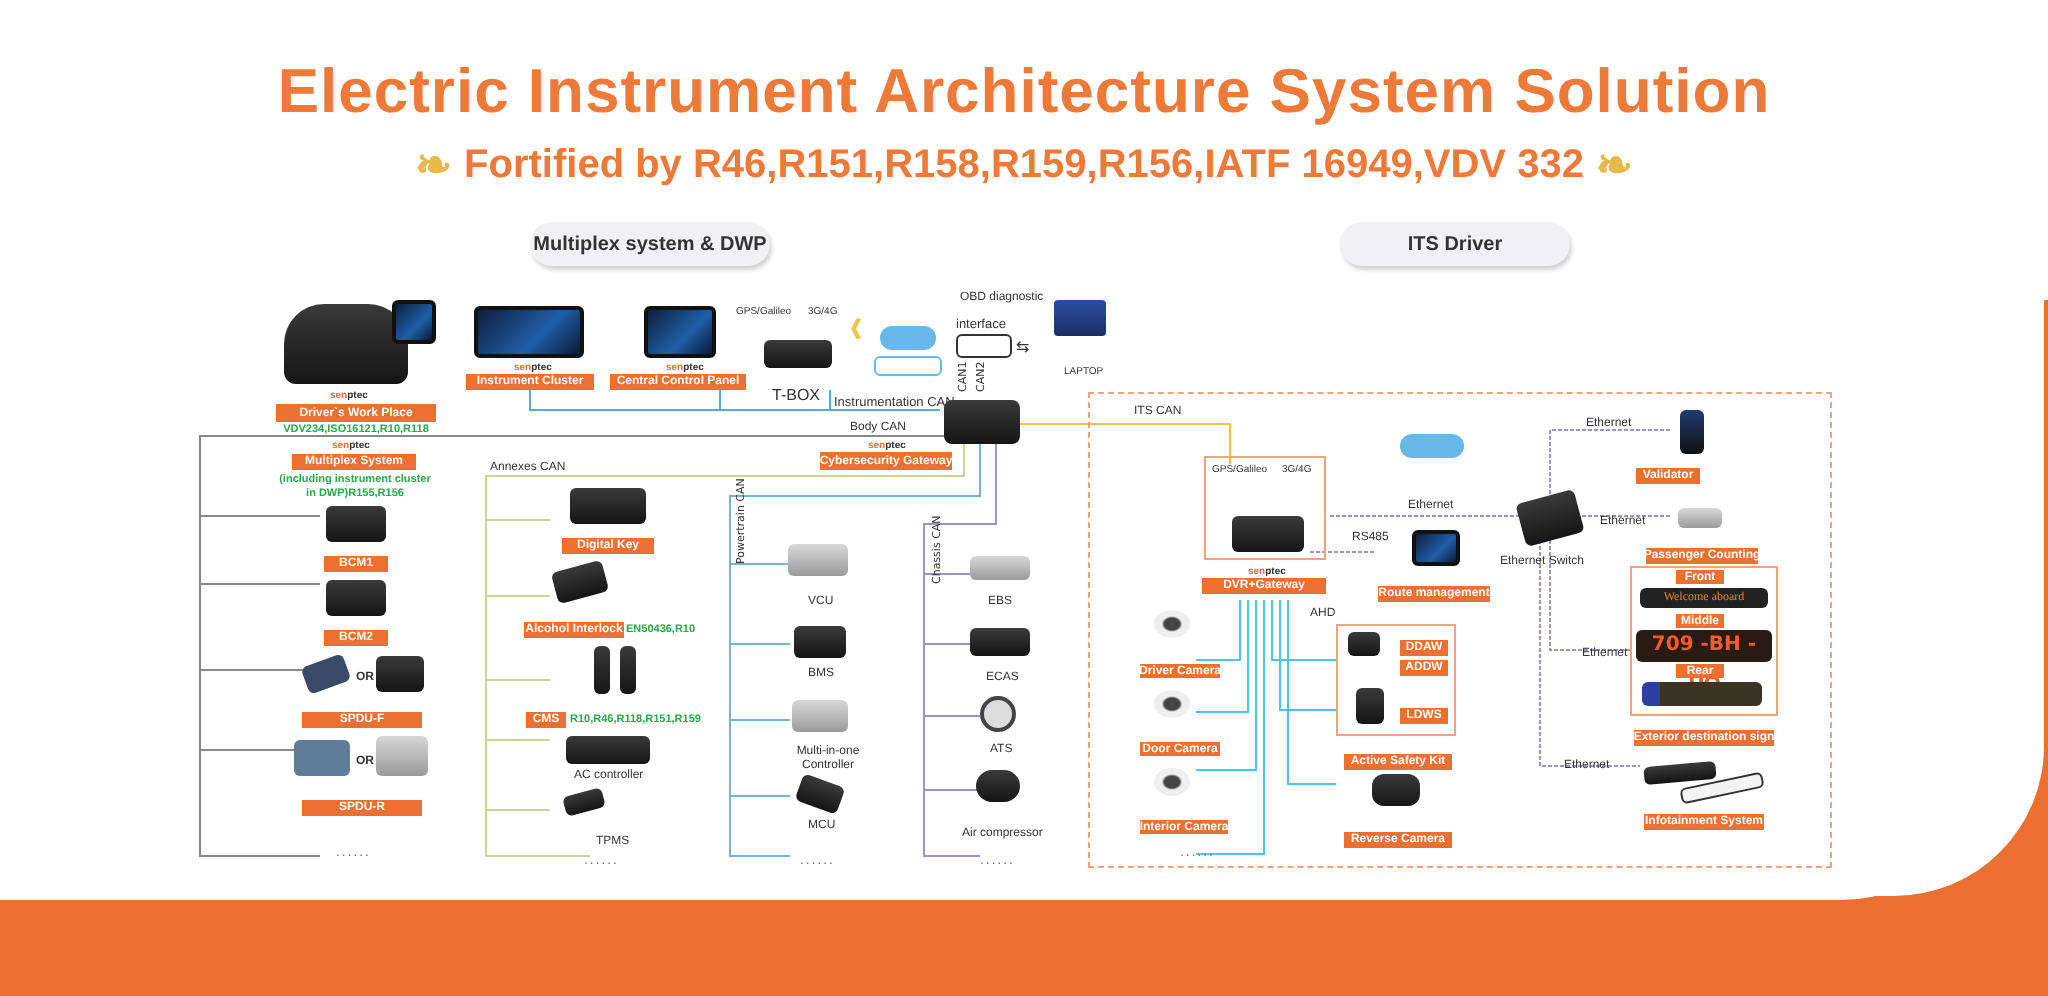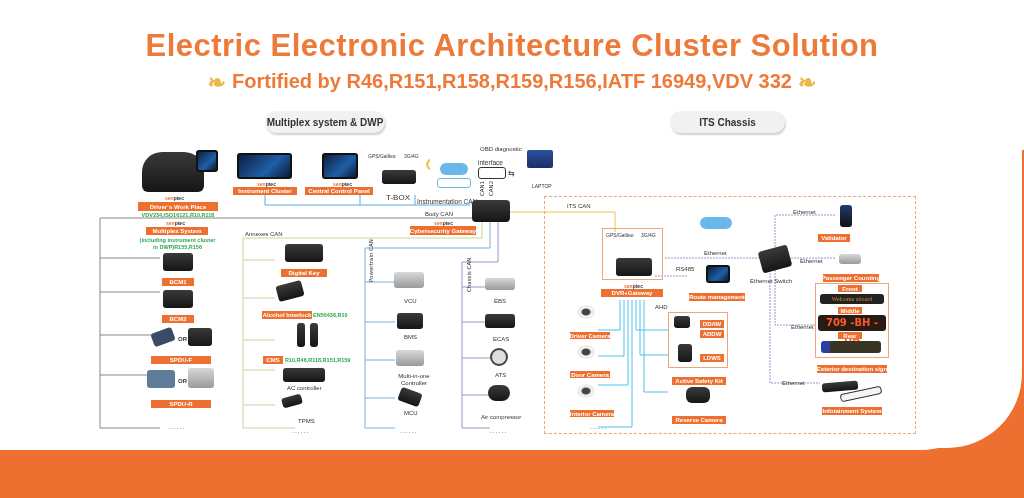--- a/index.html
+++ b/index.html
@@ -40,27 +40,27 @@
   .dots { position: absolute; font-size: 6px; color: #666; letter-spacing: 1px; }
   svg.wires { position: absolute; left: 0; top: 0; }
 </style>
 </head>
 <body>
 
 <div class="bg-orange"></div>
 <div class="bg-curve"></div>
 <div class="white-panel"></div>
 
-<div class="title">Electric Electronic Architecture Cluster Solution</div>
+<div class="title">Electric Instrument Architecture System Solution</div>
 <div class="subtitle">
   <span class="laurel">❧</span><span>Fortified by  R46,R151,R158,R159,R156,IATF 16949,VDV 332</span><span class="laurel">❧</span>
 </div>
 
 <div class="pill" style="left:265px;top:111px;width:120px;">Multiplex system &amp; DWP</div>
-<div class="pill" style="left:670px;top:111px;width:115px;">ITS Chassis</div>
+<div class="pill" style="left:670px;top:111px;width:115px;">ITS Driver</div>
 
 <svg class="wires" width="1024" height="498">
 
   <path d="M265 195 V205 H470 M360 195 V205 M415 195 V205" stroke="#5aa9e6" stroke-width="1" fill="none"></path>
 
   <path d="M475 218 H100 V428 H160 M100 258 H160 M100 292 H160 M100 335 H160 M100 375 H160" stroke="#888" stroke-width="1" fill="none"></path>
 
   <path d="M482 222 V238 H243 V428 H295 M243 260 H275 M243 298 H275 M243 340 H275 M243 370 H275 M243 405 H275" stroke="#c7d59a" stroke-width="1" fill="none"></path>
 
   <path d="M490 222 V248 H365 V428 H395 M365 282 H395 M365 322 H395 M365 360 H395 M365 398 H395" stroke="#7ab0dc" stroke-width="1" fill="none"></path>

